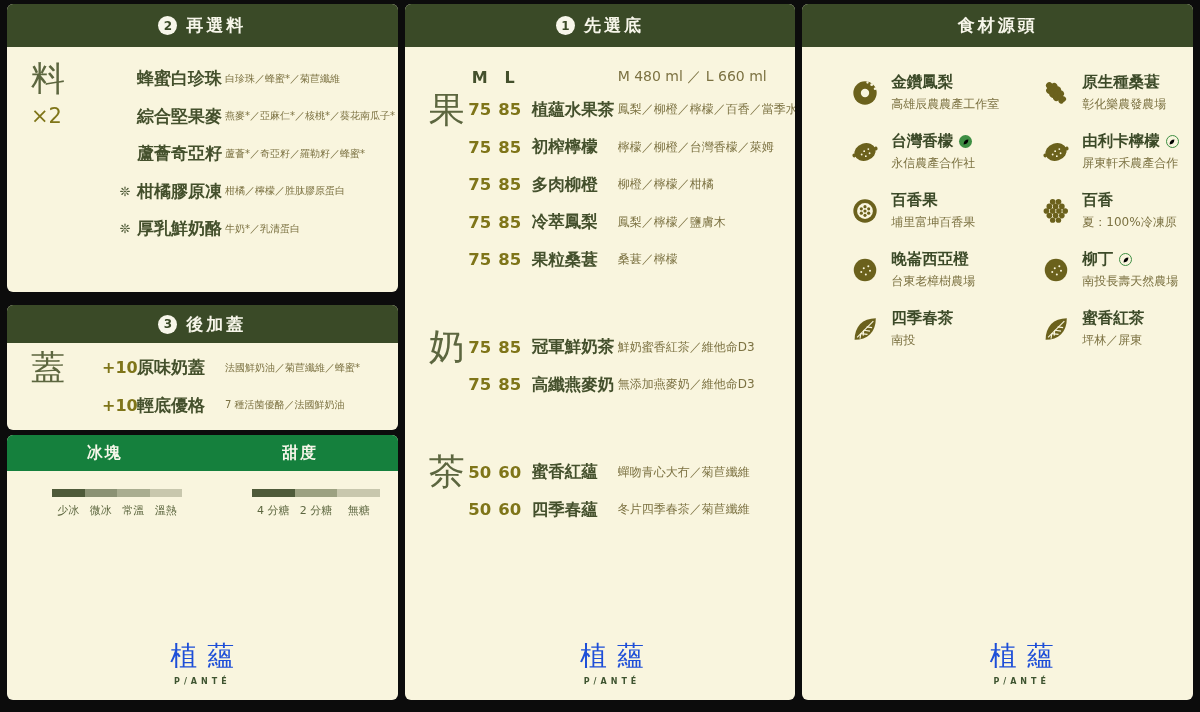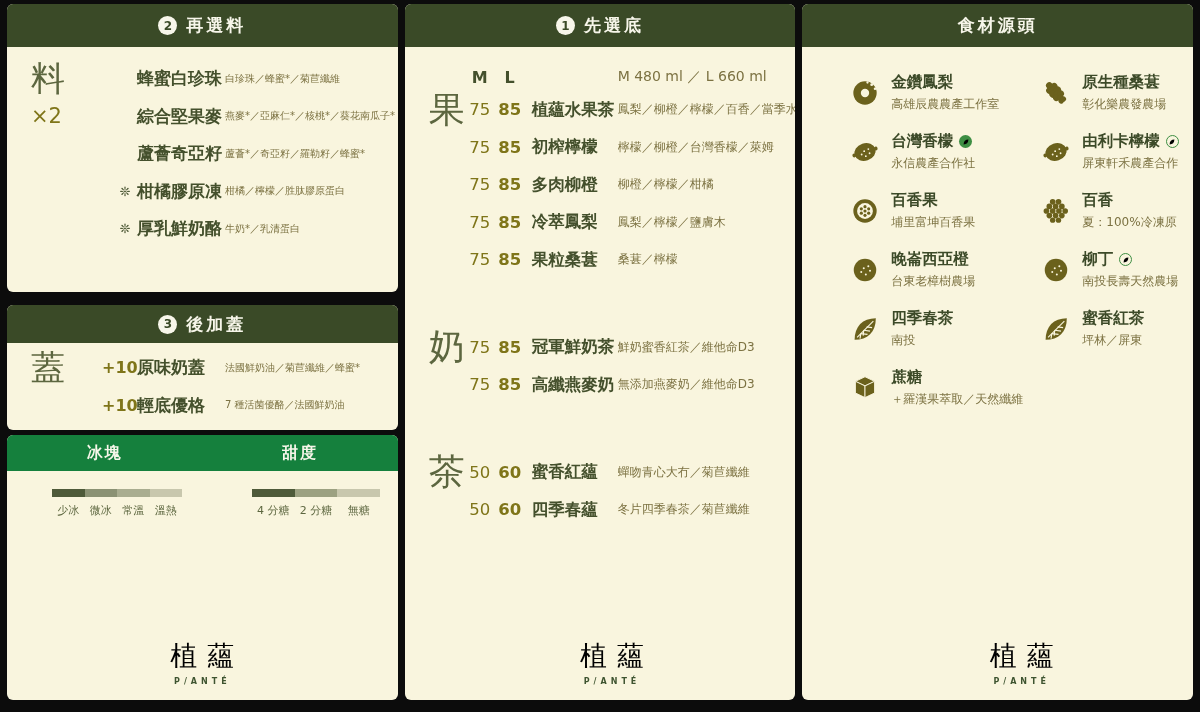--- a/index.html
+++ b/index.html
@@ -47,34 +47,34 @@
   .slider-grp1 { width:130px; margin-left:45px; flex:none; }
   .slider-grp2 { width:128px; margin-left:70px; flex:none; }
   .sbar { display:flex; height:8px; }
   .sbar span { flex:1; }
   .i1 { background:#4E5A39; } .i2 { background:#8B9274; } .i3 { background:#A9AD90; } .i4 { background:#C8C7AD; }
   .s1 { background:#4E5A39; } .s2 { background:#9CA181; } .s3 { background:#C8C7AD; }
   .slabels { display:flex; margin-top:6px; }
   .slabels span { flex:1; text-align:center; font-size:11px; color:#5C663F; white-space:nowrap; }
 
   .logo { margin-top:auto; text-align:center; padding-bottom:14px; }
-  .logo-word { font-size:27px; font-weight:300; color:#000000; letter-spacing:10px; padding-left:10px; }
+  .logo-word { font-size:27px; font-weight:300; color:#1d4ed8; letter-spacing:10px; padding-left:10px; }
   .logo-cap { font-size:8px; font-weight:bold; color:#3E5430; letter-spacing:4px; margin-top:3px; }
 
   
   .card-full { flex:1; display:flex; flex-direction:column; }
   .m-body { flex:1; display:flex; flex-direction:column; padding:16px 0 0 24px; min-height:0; }
   .m-grid { display:grid; grid-template-columns:36px 30px 30px 7px 86px 1fr; align-items:center; }
   .size-row { height:28px; }
   .size-m { grid-column:2; text-align:center; font-size:16px; font-weight:bold; color:#44502C; }
   .size-l { grid-column:3; text-align:center; font-size:16px; font-weight:bold; color:#44502C; }
   .size-note { grid-column:6; font-size:14px; color:#7C7242; white-space:nowrap; }
   .m-row { height:37.5px; }
   .sec-char { grid-column:1; font-size:36px; font-weight:300; color:#5C663F; line-height:1; }
-  .m-price-m { grid-column:2; text-align:center; font-size:16.5px; font-weight:normal; color:#7F7519; }
+  .m-price-m { grid-column:2; text-align:center; font-size:16.5px; font-weight:bold; color:#7F7519; }
   .m-price-l { grid-column:3; text-align:center; font-size:16.5px; font-weight:bold; color:#7F7519; }
   .m-name { grid-column:5; font-size:16.5px; font-weight:bold; color:#44502C; white-space:nowrap; }
   .m-desc { grid-column:6; font-size:12px; color:#7C7242; white-space:nowrap; overflow:hidden; }
   .group-gap { height:50px; flex:none; }
 
   
   .r-body { flex:1; display:flex; flex-direction:column; padding:16px 0 0 48px; min-height:0; }
   .src-grid { display:grid; grid-template-columns:191px 1fr; grid-auto-rows:59px; }
   .src { display:flex; align-items:center; gap:11px; min-width:0; }
   .src-icon { width:30px; height:30px; flex:none; }
@@ -543,33 +543,20 @@
                 </svg>
               </span>
             <div class="src-txt">
               <div class="src-name-row">
                   <span class="src-name">蜜香紅茶</span>
                 </div>
               <div class="src-sub">坪林／屏東</div>
             </div>
           </div>
 
-          <div class="src">
-            <span class="src-icon">
-                <svg>
-                  <use href="#sym-sugar-cube"></use>
-                </svg>
-              </span>
-            <div class="src-txt">
-              <div class="src-name-row">
-                  <span class="src-name">蔗糖</span>
-                </div>
-              <div class="src-sub">＋羅漢果萃取／天然纖維</div>
-            </div>
-          </div>
           <div></div>
 
         </div>
         <div class="logo">
           <div class="logo-word">植蘊</div>
           <div class="logo-cap">P/ANTÉ</div>
         </div>
       </div>
     </div>
   </div>

